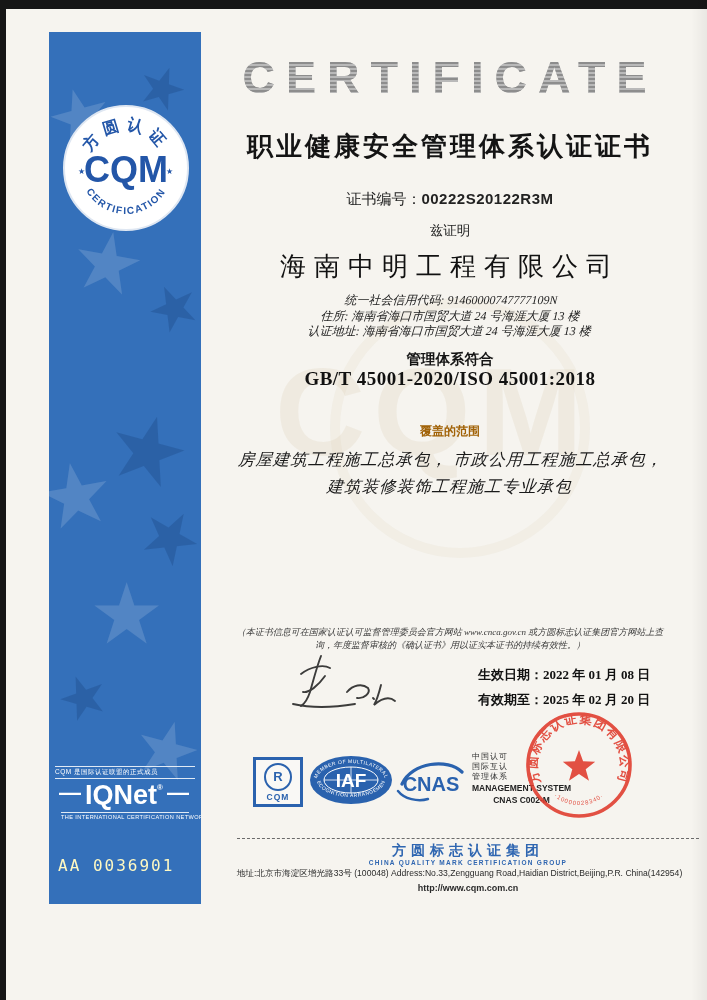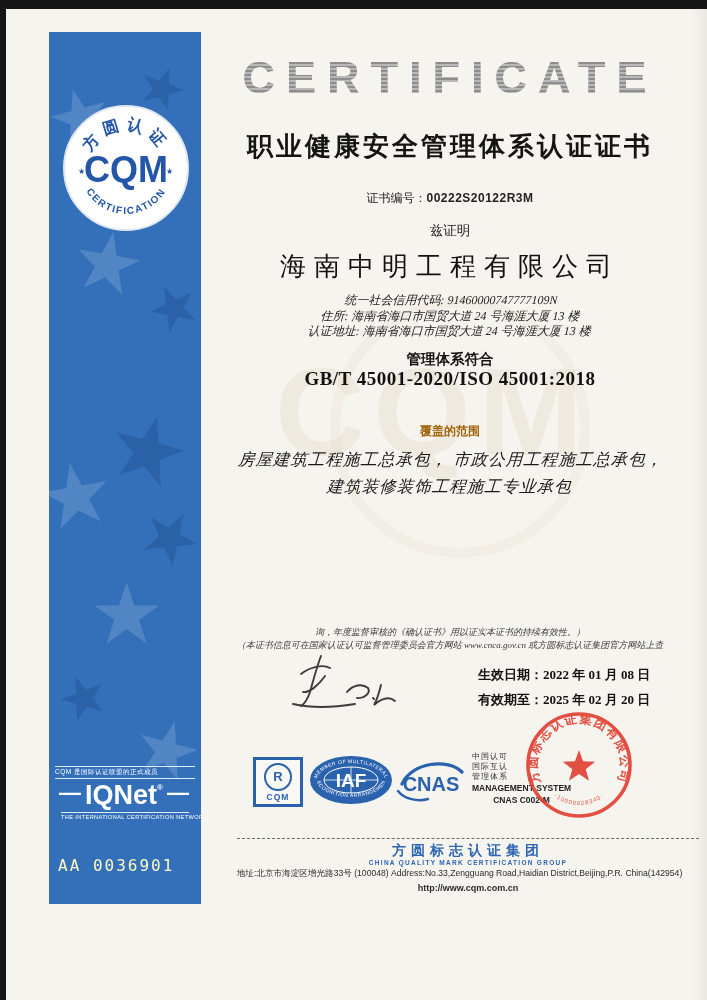--- a/index.html
+++ b/index.html
@@ -24,21 +24,21 @@
   
   .wm-text{left:275px;top:340px;font-size:125px;font-weight:bold;letter-spacing:8px;color:rgba(204,184,148,0.16);font-family:"Liberation Sans",sans-serif;}
   .wm-circle{left:330px;top:298px;width:240px;height:240px;border:10px solid rgba(204,184,148,0.10);border-radius:50%;}
   
   .content{left:200px;top:0;width:500px;height:772px;}
   .c{position:absolute;left:0;width:500px;text-align:center;color:#1c1c1c;}
   .cert-heading{top:52px;font-size:45px;font-weight:bold;letter-spacing:11px;
     background:repeating-linear-gradient(180deg,#b9b9b9 0 2px,#8d8d8d 2px 4px),linear-gradient(180deg,#cfcfcf,#7e7e7e);
     -webkit-background-clip:text;background-clip:text;color:transparent;}
   .cert-title{top:129px;font-size:26px;font-weight:bold;letter-spacing:3px;color:#141414;}
-  .cert-no{top:190px;font-size:12px;color:#222;}
+  .cert-no{top:190px;font-size:15px;color:#222;}
   .cert-no .num{font-weight:bold;letter-spacing:0.5px;}
   .certify{top:222px;font-size:13.5px;color:#222;font-family:"Liberation Serif",serif;}
   .company{top:249px;font-size:26px;letter-spacing:8px;font-family:"Liberation Serif",serif;color:#111;}
   .info{top:293px;font-size:12px;line-height:15.5px;font-family:"Liberation Serif",serif;font-style:italic;color:#222;transform:skewX(-3deg);}
   .conform{top:350px;font-size:14.5px;font-weight:bold;color:#141414;}
   .standard{top:368px;font-size:19px;font-weight:bold;font-family:"Liberation Serif",serif;letter-spacing:0.5px;color:#111;}
   .scope-label{top:423px;font-size:12px;font-weight:bold;color:#a16207;}
   .scope{top:446px;font-size:16.5px;line-height:27px;font-family:"Liberation Serif",serif;font-style:italic;letter-spacing:1px;color:#1a1a1a;transform:skewX(-3deg);}
   .fineprint{top:626px;left:30px;width:440px;font-size:9px;line-height:12.5px;color:#3a3a3a;font-family:"Liberation Serif",serif;font-style:italic;}
   .signature{position:absolute;left:85px;top:652px;}
@@ -122,22 +122,22 @@
       <div>认证地址: 海南省海口市国贸大道 24 号海涯大厦 13 楼</div>
     </div>
     <div class="c conform">管理体系符合</div>
     <div class="c standard">GB/T 45001-2020/ISO 45001:2018</div>
     <div class="c scope-label">覆盖的范围</div>
     <div class="c scope">
       <div>房屋建筑工程施工总承包， 市政公用工程施工总承包，</div>
       <div>建筑装修装饰工程施工专业承包</div>
     </div>
     <div class="c fineprint">
+      <div>（本证书信息可在国家认证认可监督管理委员会官方网站 www.cnca.gov.cn 或方圆标志认证集团官方网站上查</div>
       <div>询，年度监督审核的《确认证书》用以证实本证书的持续有效性。）</div>
-      <div>（本证书信息可在国家认证认可监督管理委员会官方网站 www.cnca.gov.cn 或方圆标志认证集团官方网站上查</div>
     </div>
 
     <svg class="signature" width="120" height="62" viewBox="0 0 120 62">
       <g fill="none" stroke="#1c1c1c" stroke-width="1.9" stroke-linecap="round" opacity="0.85">
         <path d="M36,4 C32,14 29,26 25,40 C23,46 21,51 16,54"></path>
         <path d="M16,22 C25,15 38,12 45,16"></path>
         <path d="M40,24 C33,34 24,41 18,40"></path>
         <path d="M8,52 C30,57 52,55 70,52"></path>
         <path d="M62,40 C68,33 77,31 83,36 C86,41 79,47 72,46"></path>
         <path d="M88,46 l1,1"></path>

